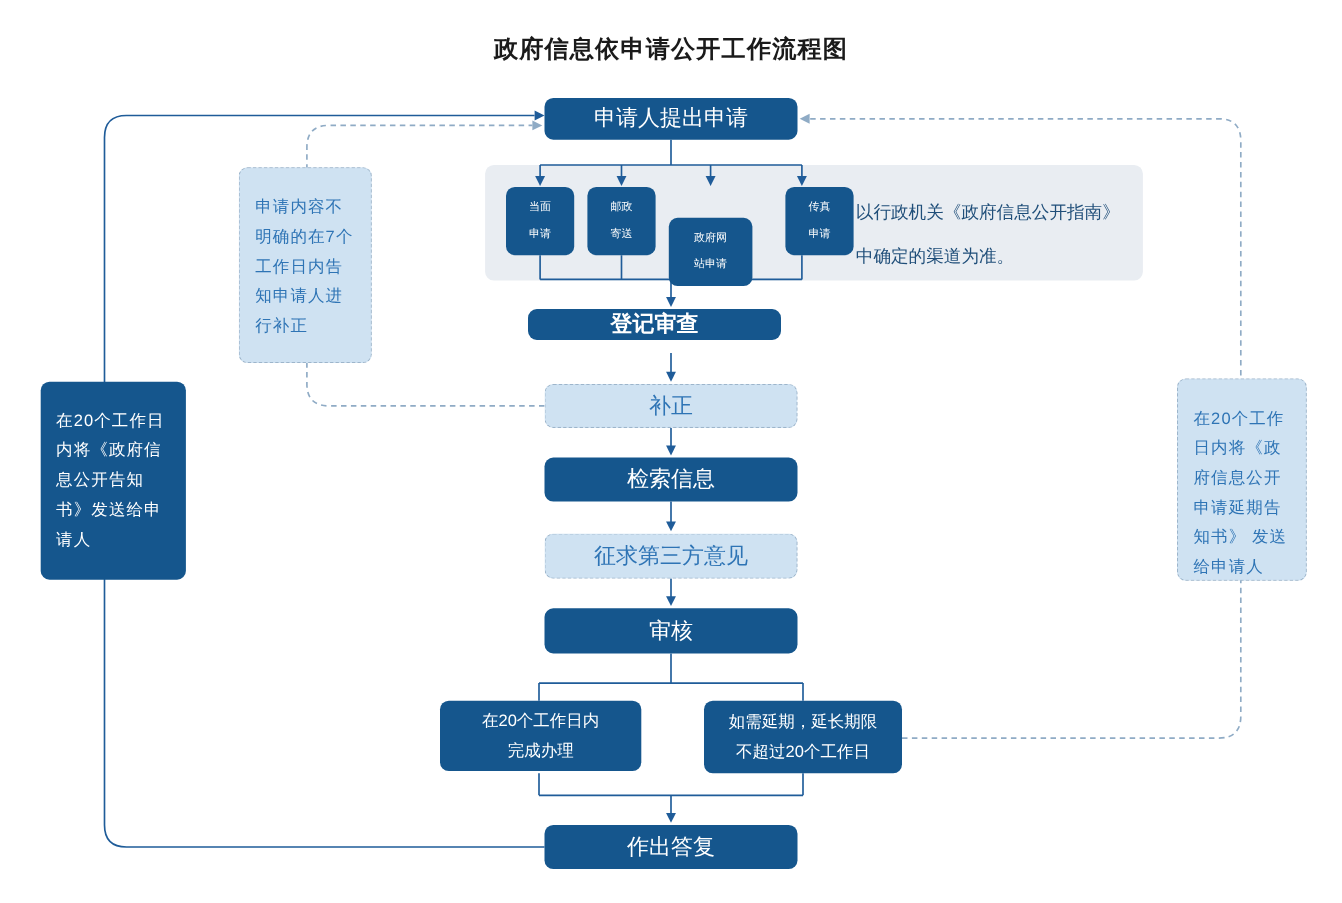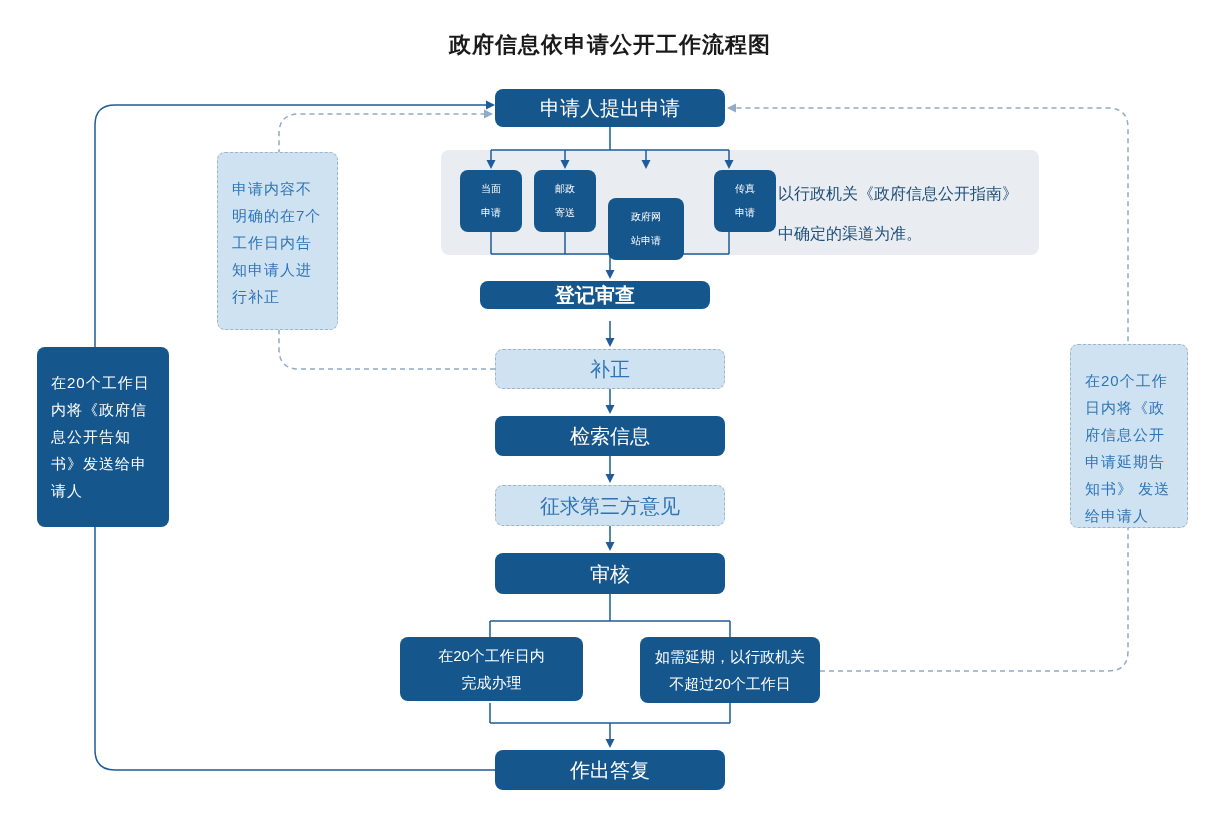--- a/index.html
+++ b/index.html
@@ -99,21 +99,21 @@
 
 <div class="node dark" style="left:495px;top:416px;width:230px;height:40px;">检索信息</div>
 
 <div class="node light" style="left:495px;top:485px;width:230px;height:41px;">征求第三方意见</div>
 
 <div class="node dark" style="left:495px;top:553px;width:230px;height:41px;">审核</div>
 
 <div class="node dark branch" style="left:400px;top:637px;width:183px;height:64px;">在20个工作日内
 完成办理</div>
 
-<div class="node dark branch" style="left:640px;top:637px;width:180px;height:66px;">如需延期，以行政机关
+<div class="node dark branch" style="left:640px;top:637px;width:180px;height:66px;">如需延期，延长期限
 不超过20个工作日</div>
 
 <div class="node dark" style="left:495px;top:750px;width:230px;height:40px;">作出答复</div>
 
 <div class="node dark note" style="left:37px;top:347px;width:132px;height:180px;">在20个工作日内将《政府信息公开告知书》发送给申请人</div>
 
 <div class="node light note" style="left:217px;top:152px;width:121px;height:178px;">申请内容不明确的在7个工作日内告知申请人进行补正</div>
 
 <div class="node light note" style="left:1070px;top:344px;width:118px;height:184px;">在20个工作日内将《政府信息公开申请延期告知书》 发送给申请人</div>
 

